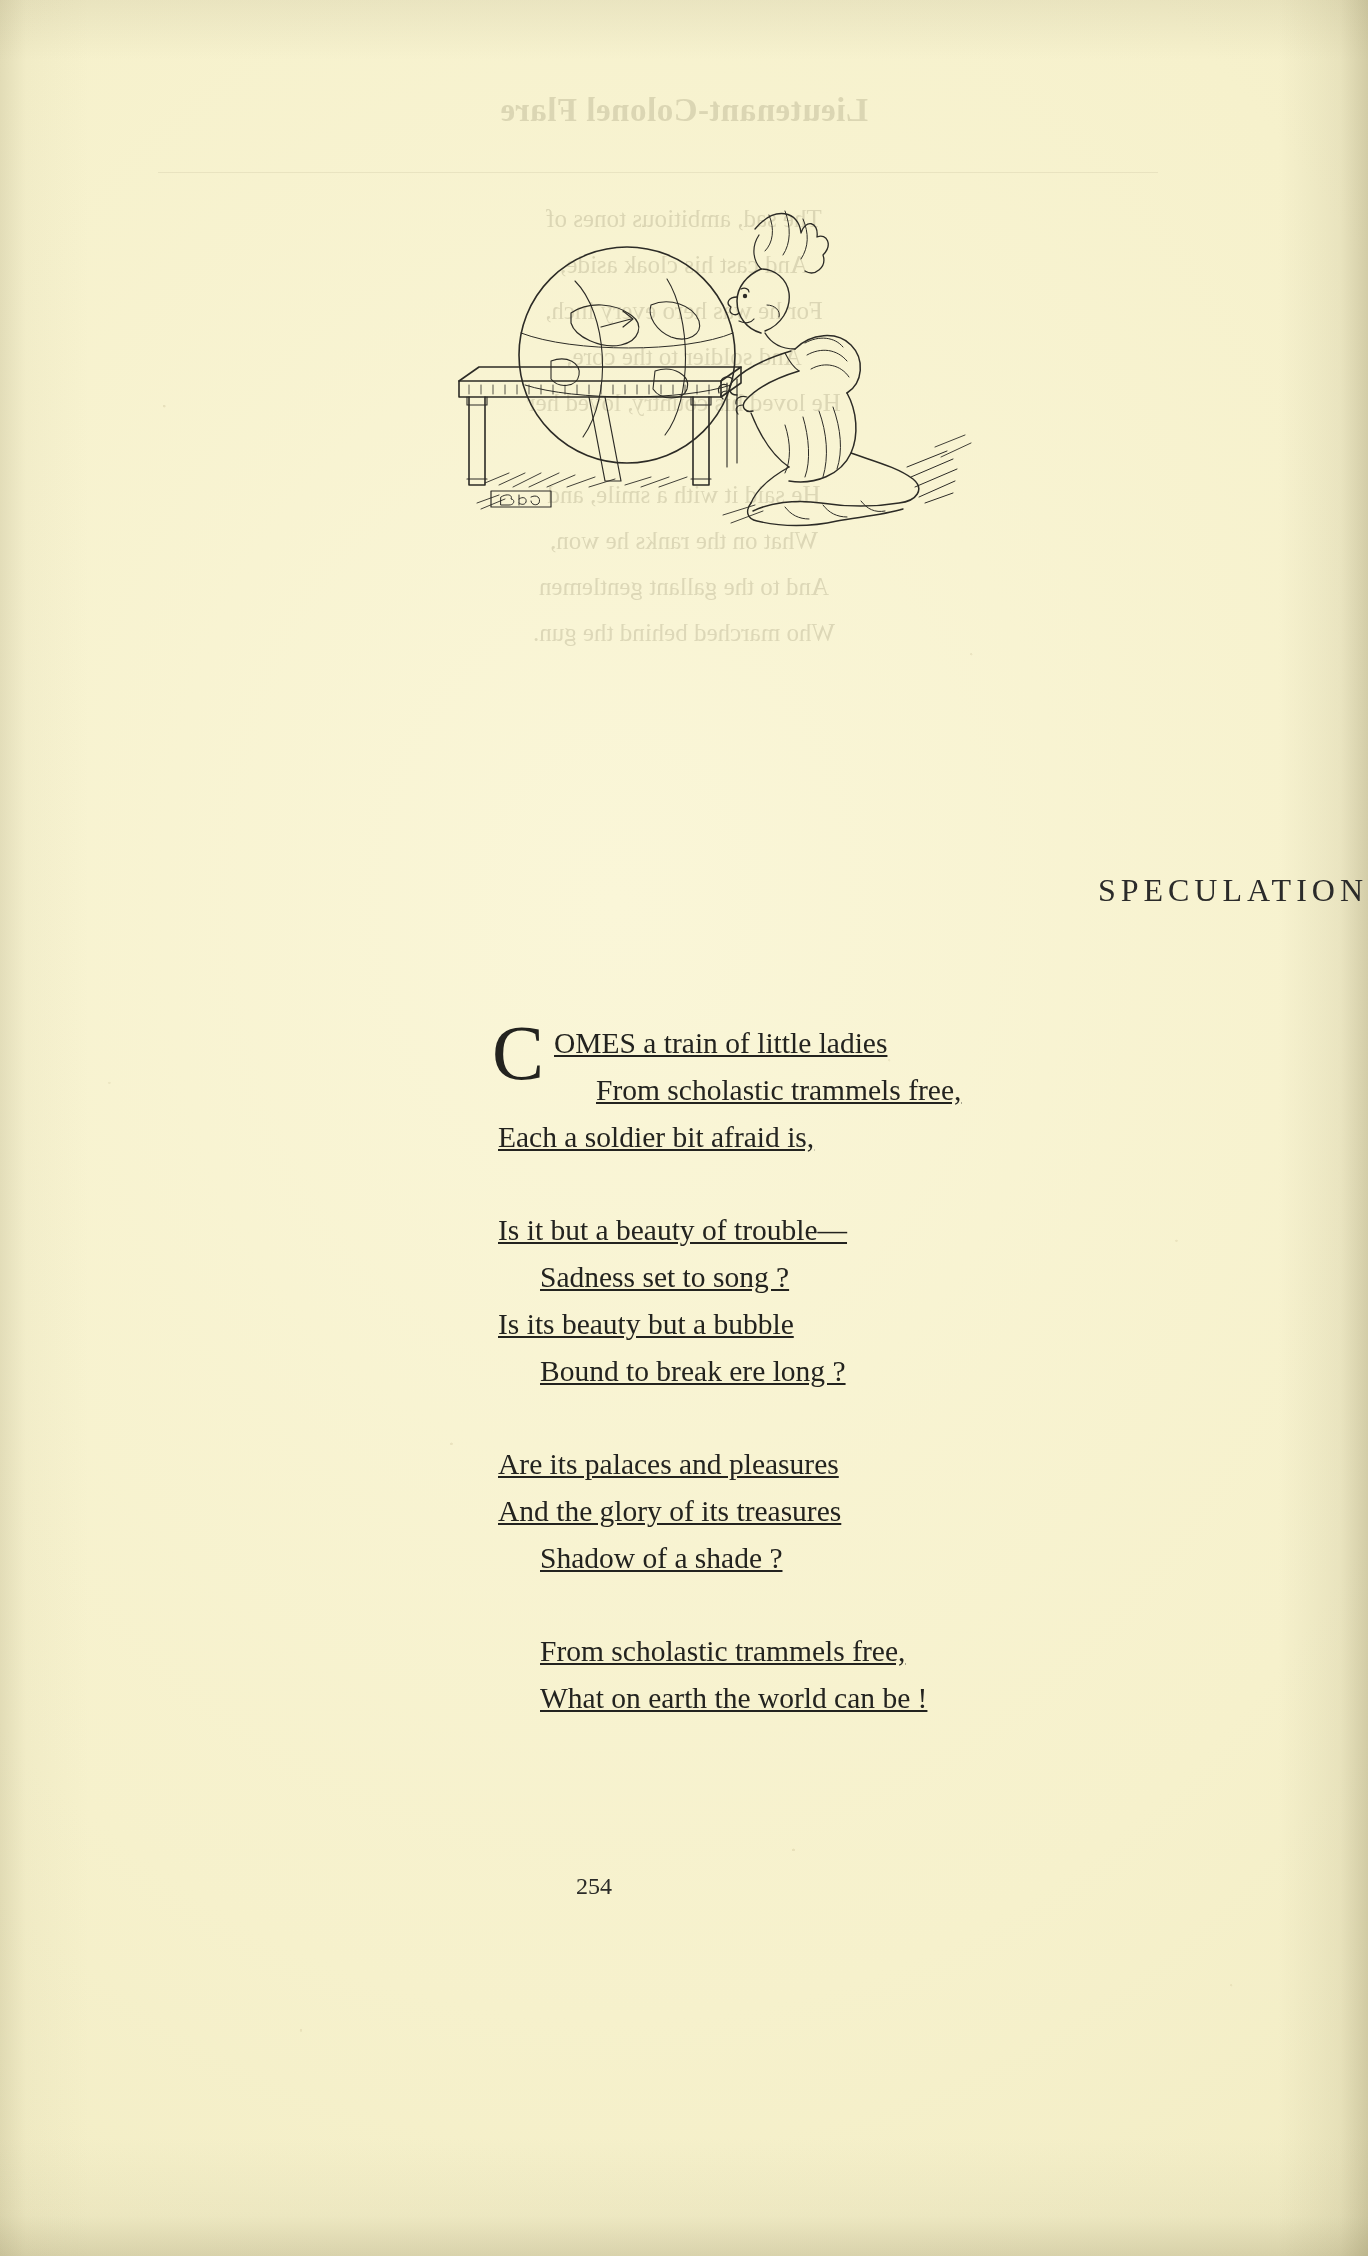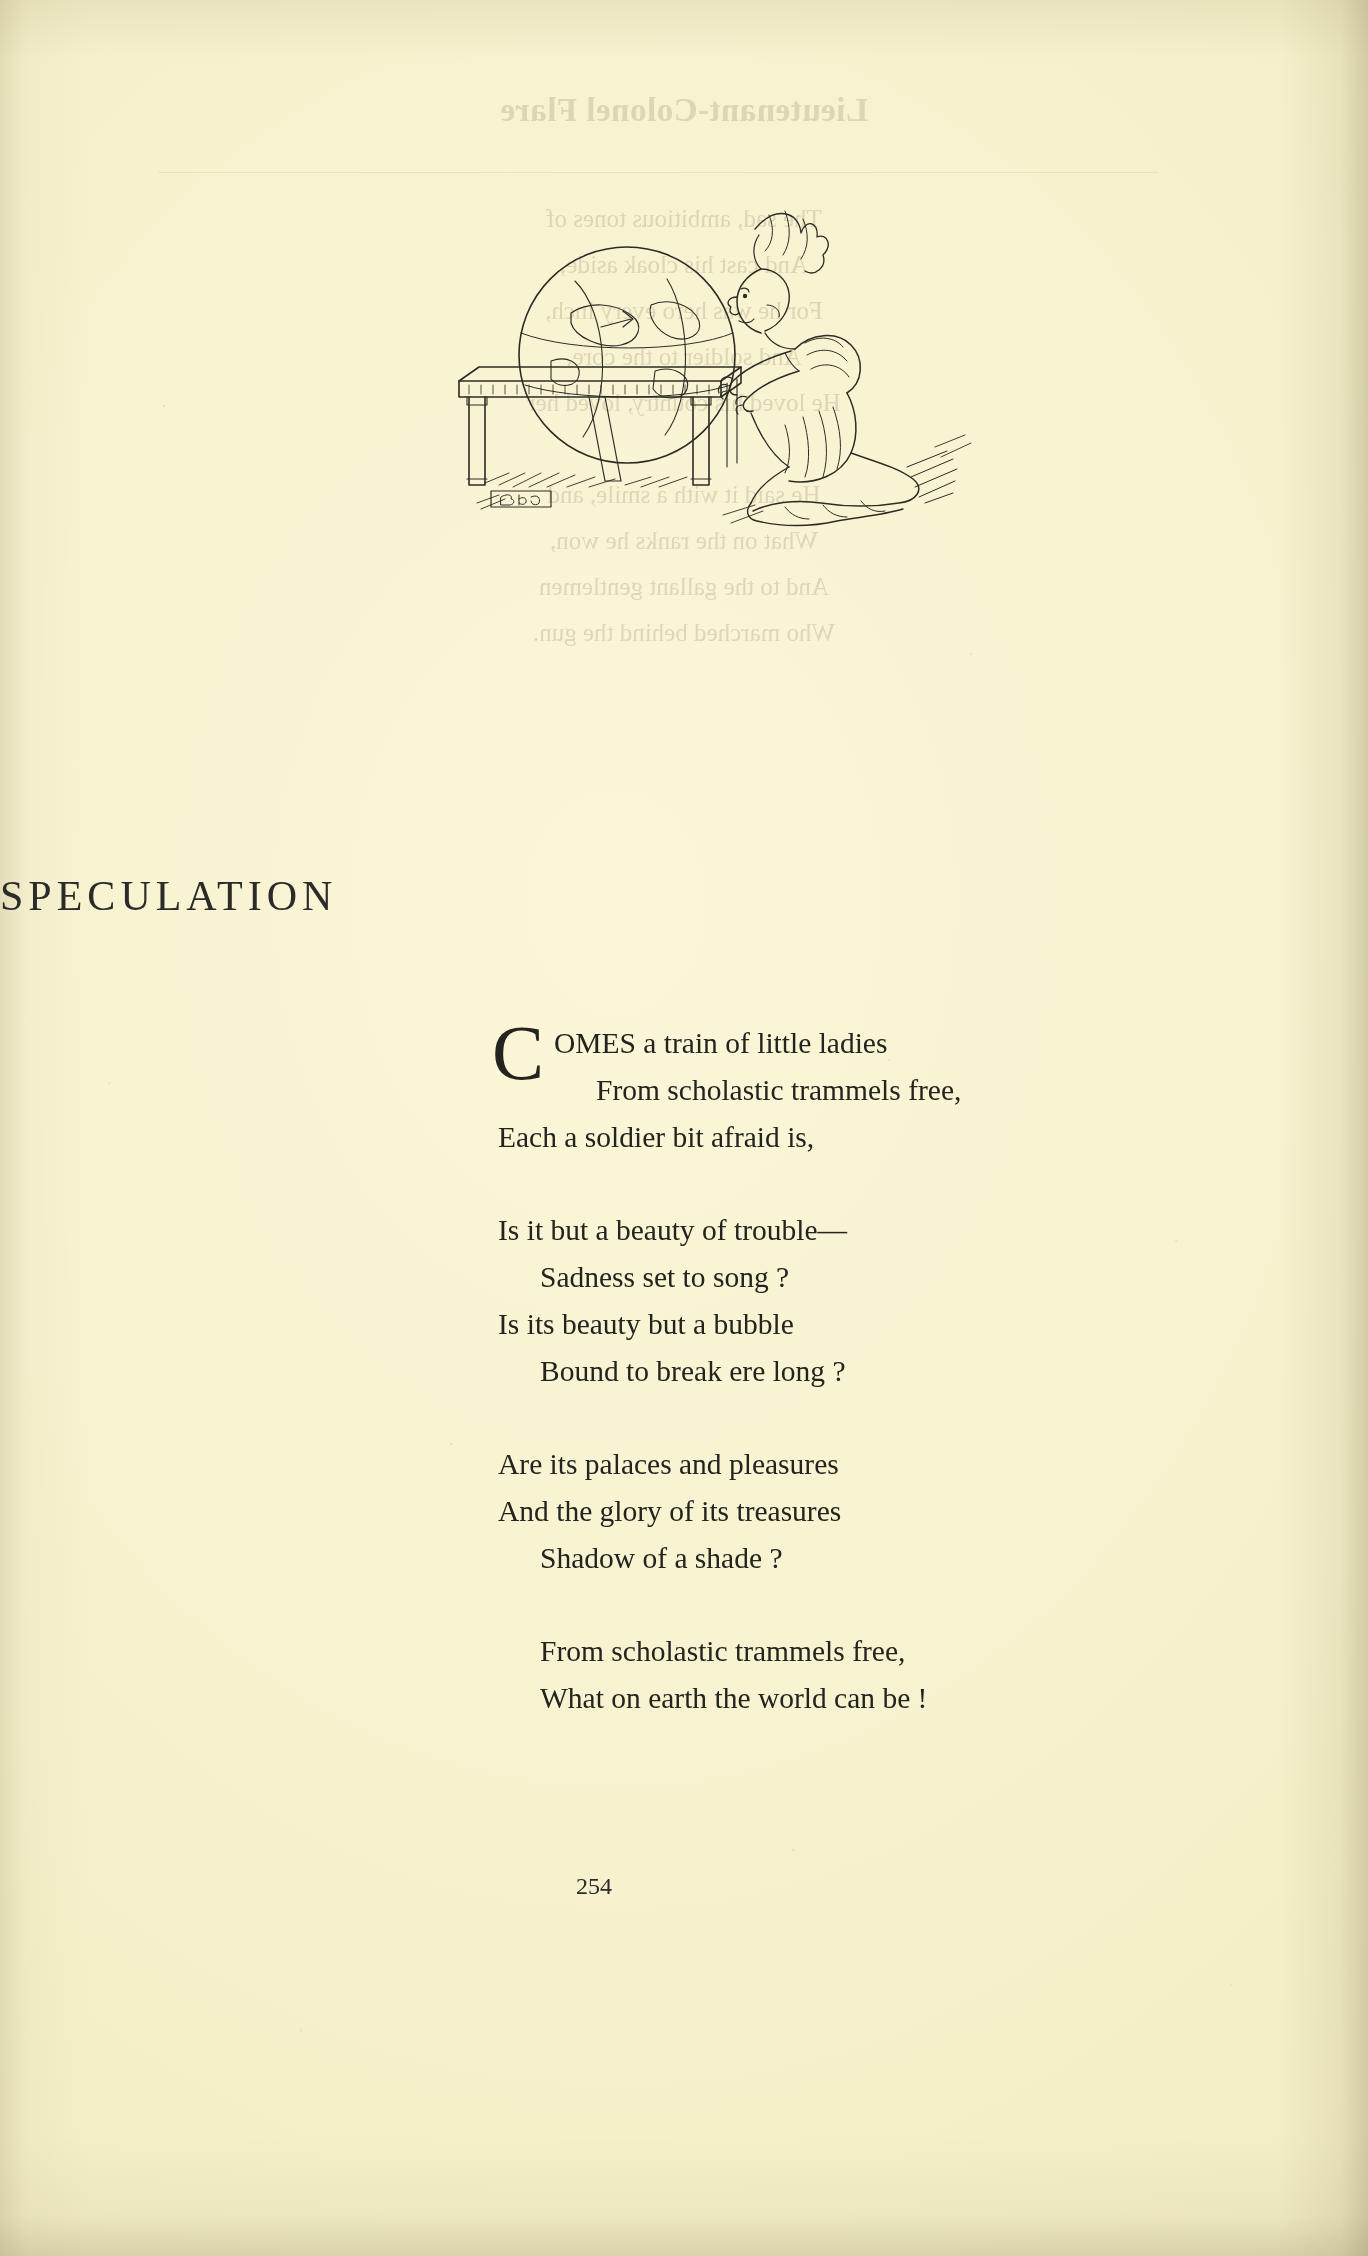--- a/index.html
+++ b/index.html
@@ -97,40 +97,40 @@
     width: 640px;
     height: 360px;
   }
   .illustration svg { display: block; width: 100%; height: 100%; }
 
   
   .poem-title {
     position: absolute;
     left: 0; right: 0;
     top: 872px;
-    text-align: left;
-    font-size: 42px;
+    text-align: right;
+    font-size: 32px;
     letter-spacing: 5px;
     color: #2b2b2a;
     font-family: "Liberation Serif", serif;
   }
 
   
   .poem {
     position: absolute;
     left: 498px;
     top: 1020px;
     width: 700px;
     color: #23231f;
     font-size: 29.5px;
     line-height: 47px;
   }
   .stanza { margin-bottom: 46px; }
   .stanza:last-of-type { margin-bottom: 0; }
-  .line { white-space: pre; }
+  .line { white-space: pre; text-decoration: underline; }
   .line.indent { padding-left: 42px; }
 
   
   .first-stanza { position: relative; }
   .dropcap {
     position: absolute;
     left: -6px;
     top: -6px;
     font-size: 78px;
     line-height: 78px;

